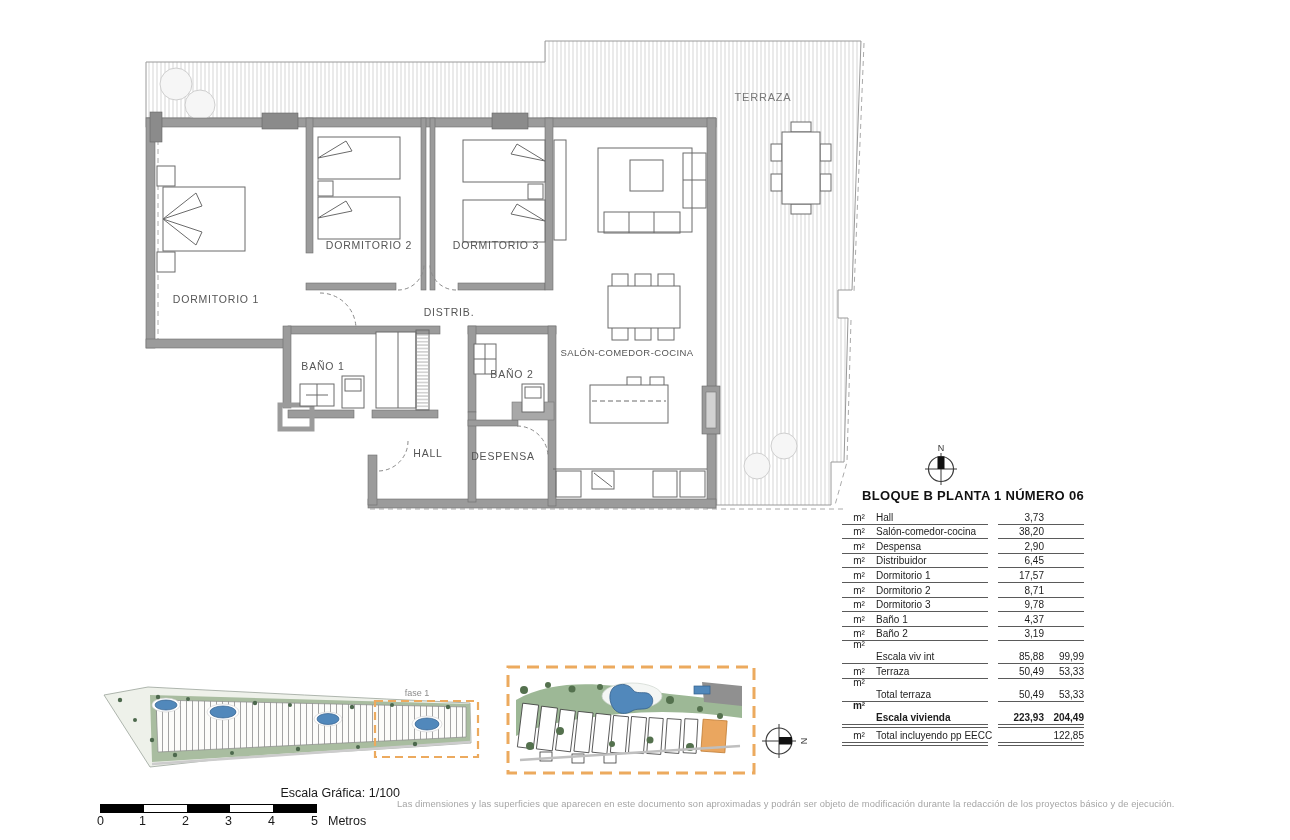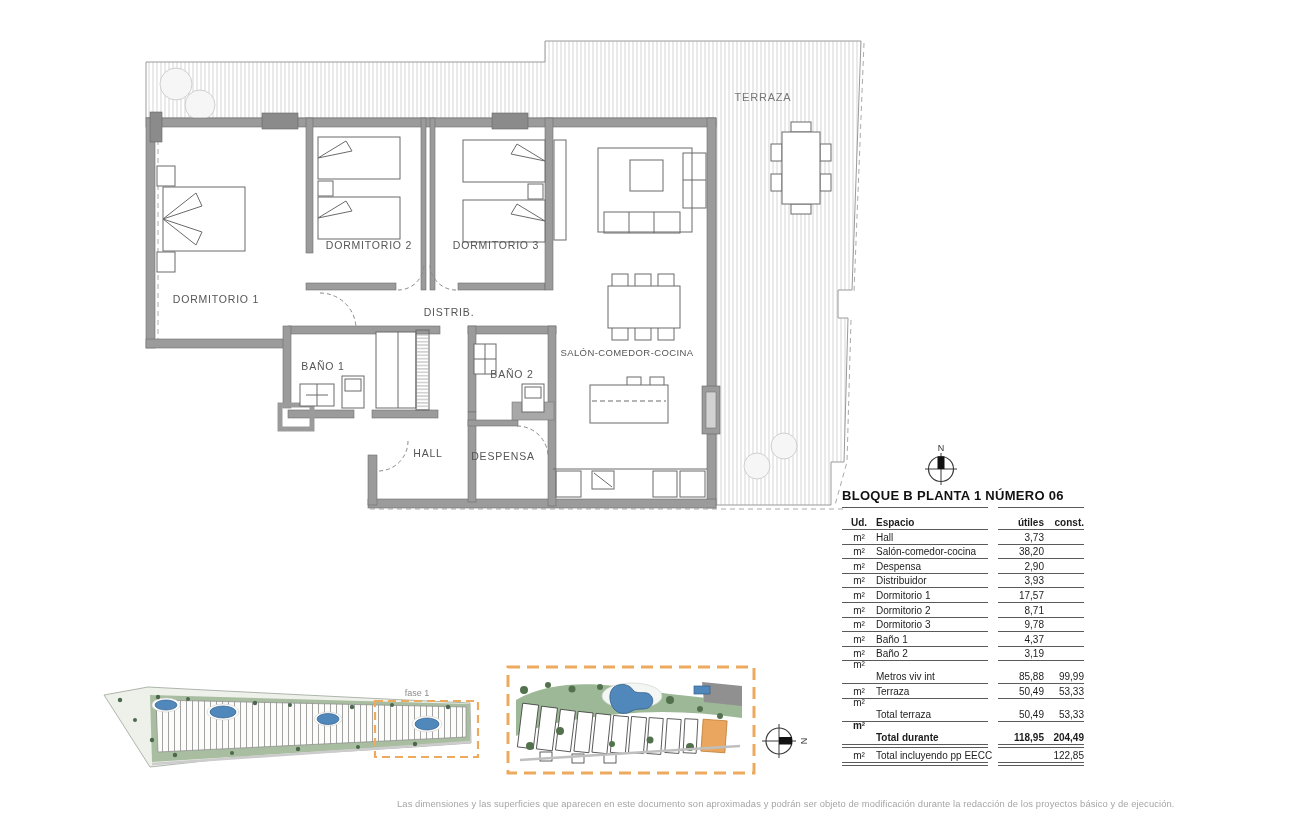--- a/index.html
+++ b/index.html
@@ -1,17 +1,17 @@
 <!DOCTYPE html>
 <html><head>
 <meta charset="utf-8">
 <style>
   html,body{margin:0;padding:0;background:#fff;}
   .page{position:relative;width:1290px;height:840px;background:#fff;overflow:hidden;
-        font-family:"Liberation Sans",sans-serif;color:#222;}
+        font-family:"Liberation Sans",sans-serif;color:#222;text-align:right;}
   .page svg{position:absolute;left:0;top:0;}
   svg text{font-family:"Liberation Sans",sans-serif;}
 
   
   .area-table{position:absolute;left:842px;top:488px;width:242px;font-size:10px;color:#1c1c1c;}
   .area-table .title{font-size:13px;font-weight:bold;letter-spacing:.3px;color:#111;margin-bottom:7px;white-space:nowrap;}
   .t-row{display:grid;grid-template-columns:34px 112px 10px 46px 40px;align-items:end;}
   .t-row .c{height:100%;display:flex;align-items:flex-end;padding-bottom:1px;}
   .t-row .ud{justify-content:center;}
   .t-row .esp{justify-content:flex-start;white-space:nowrap;overflow:visible;}
@@ -312,27 +312,20 @@
     <line x1="762" y1="741" x2="796" y2="741" stroke="#3a3a3a" stroke-width="1"></line>
     <line x1="779" y1="724" x2="779" y2="758" stroke="#3a3a3a" stroke-width="1"></line>
     <rect x="779" y="737" width="13" height="7.5" fill="#111111"></rect>
     <text x="801" y="741" font-size="9" fill="#333" text-anchor="middle" transform="rotate(90 801 741)">N</text>
   </g>
 </svg>
 
   <div class="area-table">
     <div class="title">BLOQUE B  PLANTA 1  NÚMERO 06</div>
 
-    <div class="t-row t-head">
-      <div class="c ud lt lb">Ud.</div>
-      <div class="c esp lt lb">Espacio</div>
-      <div class="c"></div>
-      <div class="c num lt lb">útiles</div>
-      <div class="c num lt lb">const.</div>
-    </div>
 
     <div class="t-row t-norm">
       <div class="c ud lb">m²</div>
       <div class="c esp lb">Hall</div>
       <div class="c"></div>
       <div class="c num lb">3,73</div>
       <div class="c num lb"></div>
     </div>
     <div class="t-row t-norm">
       <div class="c ud lb">m²</div>
@@ -345,21 +338,21 @@
       <div class="c ud lb">m²</div>
       <div class="c esp lb">Despensa</div>
       <div class="c"></div>
       <div class="c num lb">2,90</div>
       <div class="c num lb"></div>
     </div>
     <div class="t-row t-norm">
       <div class="c ud lb">m²</div>
       <div class="c esp lb">Distribuidor</div>
       <div class="c"></div>
-      <div class="c num lb">3,93</div>
+      <div class="c num lb">6,45</div>
       <div class="c num lb"></div>
     </div>
     <div class="t-row t-norm">
       <div class="c ud lb">m²</div>
       <div class="c esp lb">Dormitorio 1</div>
       <div class="c"></div>
       <div class="c num lb">17,57</div>
       <div class="c num lb"></div>
     </div>
     <div class="t-row t-norm">
@@ -386,44 +379,44 @@
     <div class="t-row t-norm">
       <div class="c ud lb">m²</div>
       <div class="c esp lb">Baño 2</div>
       <div class="c"></div>
       <div class="c num lb">3,19</div>
       <div class="c num lb"></div>
     </div>
 
     <div class="t-row t-tall">
       <div class="c ud lb">m²</div>
-      <div class="c esp lb">Metros viv int</div>
+      <div class="c esp lb">Escala viv int</div>
       <div class="c"></div>
       <div class="c num lb">85,88</div>
       <div class="c num lb">99,99</div>
     </div>
     <div class="t-row t-norm">
       <div class="c ud lb">m²</div>
       <div class="c esp lb">Terraza</div>
       <div class="c"></div>
       <div class="c num lb">50,49</div>
       <div class="c num lb">53,33</div>
     </div>
     <div class="t-row t-tall">
       <div class="c ud lb">m²</div>
       <div class="c esp lb">Total terraza</div>
       <div class="c"></div>
       <div class="c num lb">50,49</div>
       <div class="c num lb">53,33</div>
     </div>
     <div class="t-row t-tall t-bold">
       <div class="c ud lb">m²</div>
-      <div class="c esp lb">Total durante</div>
-      <div class="c"></div>
-      <div class="c num lb">118,95</div>
+      <div class="c esp lb">Escala vivienda</div>
+      <div class="c"></div>
+      <div class="c num lb">223,93</div>
       <div class="c num lb">204,49</div>
     </div>
     <div class="t-row t-gap">
       <div class="c lb"></div>
         <div class="c lb"></div>
         <div class="c"></div>
         <div class="c lb"></div>
         <div class="c lb"></div>
     </div>
     <div class="t-row t-last">
@@ -435,16 +428,35 @@
     </div>
     <div class="t-row t-gap">
       <div class="c lb"></div>
         <div class="c lb"></div>
         <div class="c"></div>
         <div class="c lb"></div>
         <div class="c lb"></div>
     </div>
   </div>
 
+  <div class="scalebar">
+    <div class="scale-title">Escala Gráfica:  1/100</div>
+    <div class="bar">
+      <div class="seg b"></div>
+        <div class="seg w"></div>
+        <div class="seg b"></div>
+        <div class="seg w"></div>
+        <div class="seg b"></div>
+    </div>
+    <div class="ticks">
+      <span style="left:-3px">0</span>
+      <span style="left:39px">1</span>
+      <span style="left:82px">2</span>
+      <span style="left:125px">3</span>
+      <span style="left:168px">4</span>
+      <span style="left:211px">5</span>
+      <span class="unit">Metros</span>
+    </div>
+  </div>
 
   <div class="disclaimer">Las dimensiones y las superficies que aparecen en este documento son aproximadas y podrán ser objeto de modificación durante la redacción de los proyectos básico y de ejecución.</div>
 
 </div>
 
 </body></html>

